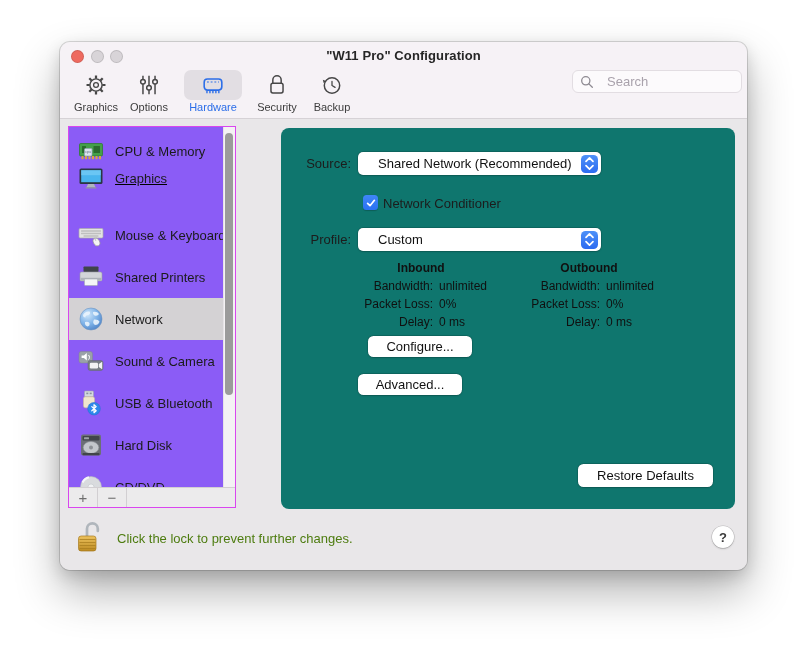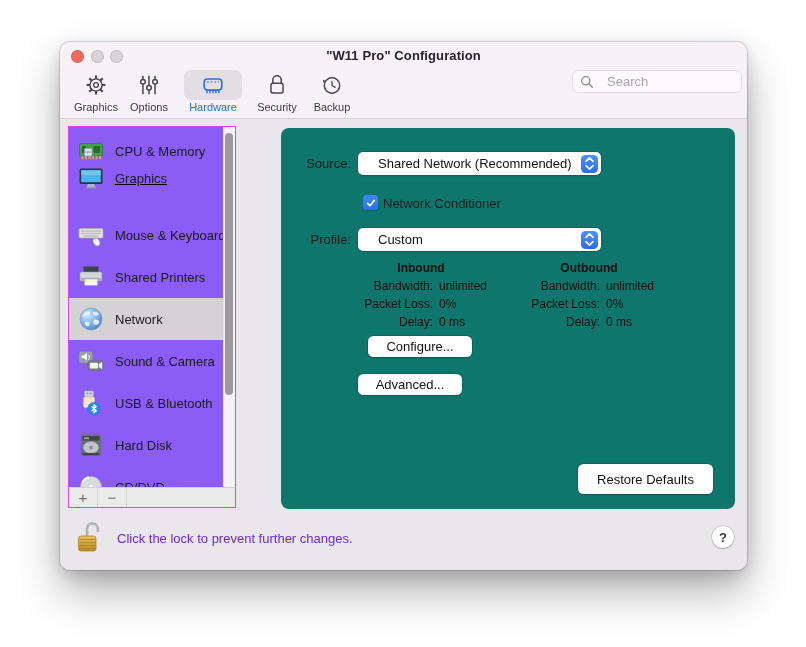--- a/index.html
+++ b/index.html
@@ -69,21 +69,21 @@
   .stat-grid { position:absolute; display:grid; grid-template-columns:84px auto; column-gap:6px; row-gap:4px; font-size:12px; color:#101010; }
   .stat-grid .sl { text-align:right; white-space:nowrap; }
   .stat-grid .sv { text-align:left; white-space:nowrap; }
 
   .btn { position:absolute; background:#ffffff; border-radius:5.5px; font-size:13px; color:#111;
     box-shadow:0 0 0 0.5px rgba(0,0,0,0.22), 0 0.5px 2px rgba(0,0,0,0.16);
     display:flex; align-items:center; justify-content:center; white-space:nowrap; }
 
   
   .lock-wrap { position:absolute; left:17px; top:397px; width:26px; height:40px; }
-  .lock-text { position:absolute; left:57px; top:411px; font-size:13px; color:#6d28d9;text-align:right; }
+  .lock-text { position:absolute; left:57px; top:411px; font-size:13px; color:#4d7c0f;text-align:right; }
   .help-btn { position:absolute; left:652px; top:406px; width:22px; height:22px; border-radius:50%; background:#ffffff;
     box-shadow:0 0 0 0.5px rgba(0,0,0,0.18), 0 1px 2px rgba(0,0,0,0.18);
     display:flex; align-items:center; justify-content:center; font-size:13px; font-weight:700; color:#3a3a3a; }
 </style>
 </head>
 <body>
 
 <div class="stage">
   <div class="window">
 
@@ -387,21 +387,21 @@
           <span class="sl">Bandwidth:</span>
           <span class="sv">unlimited</span>
           <span class="sl">Packet Loss:</span>
           <span class="sv">0%</span>
           <span class="sl">Delay:</span>
           <span class="sv">0 ms</span>
         </div>
 
         <div class="btn" style="left:87px; top:208px; width:104px; height:21px;">Configure...</div>
         <div class="btn" style="left:77px; top:246px; width:104px; height:21px;">Advanced...</div>
-        <div class="btn" style="left:297px; top:336px; width:135px; height:30px;">Restore Defaults</div>
+        <div class="btn" style="left:297px; top:336px; width:135px; height:23px;">Restore Defaults</div>
       </div>
 
       <div class="lock-wrap">
         <svg width="26" height="40" viewBox="0 0 26 40">
           <defs>
             <linearGradient id="gold" x1="0" y1="0" x2="0" y2="1">
               <stop offset="0" stop-color="#edc25d"></stop>
                 <stop offset="1" stop-color="#bb8a22"></stop>
             </linearGradient>
           </defs>

